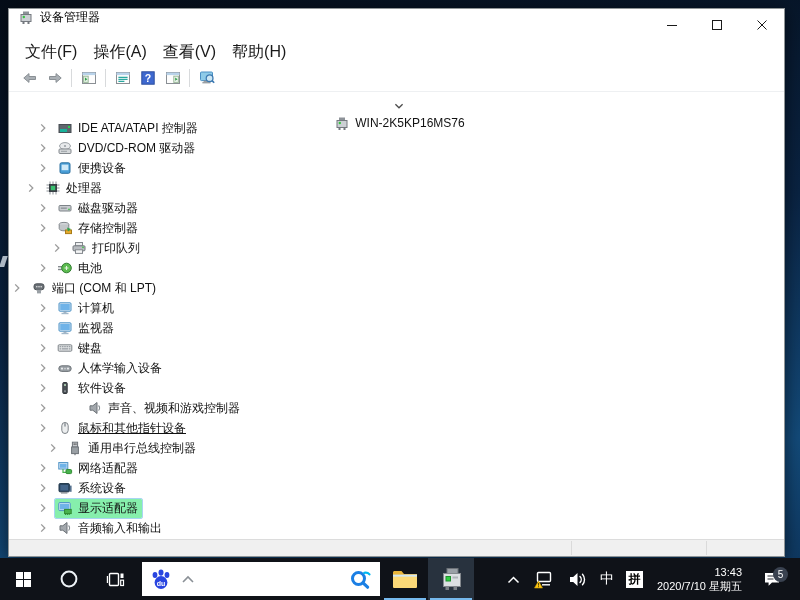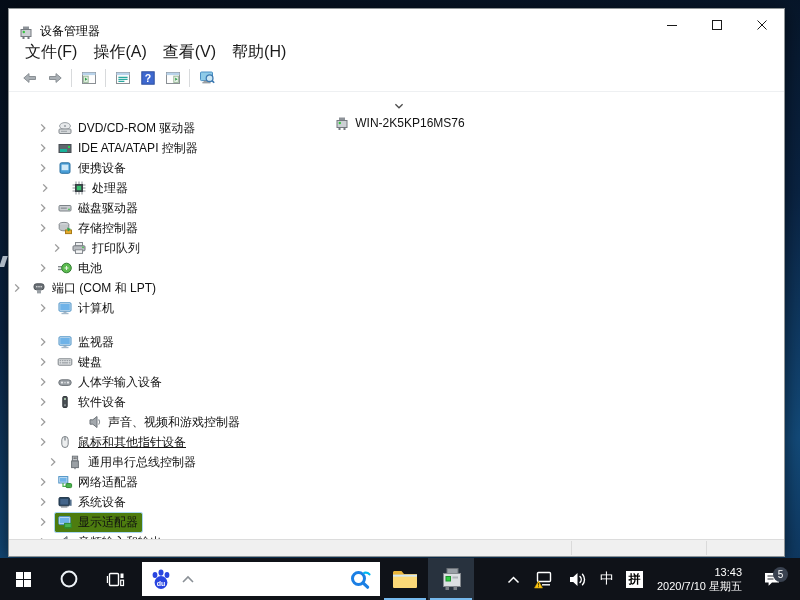--- a/index.html
+++ b/index.html
@@ -4,34 +4,34 @@
 <style>
   html,body{margin:0;padding:0}
   body{width:800px;height:600px;overflow:hidden;position:relative;
        font-family:"Liberation Sans","DejaVu Sans",sans-serif;
        background:linear-gradient(170deg,#050d18 0%,#0a2342 45%,#134a79 78%,#0d3258 100%)}
   svg{display:block}
   
   .window{position:absolute;left:8px;top:8px;width:777px;height:549px;background:#fff;
           border:1px solid #8f9496;box-shadow:0 3px 16px rgba(0,0,0,.55);
           display:flex;flex-direction:column;box-sizing:border-box}
-  .titlebar{height:31px;flex:0 0 31px;display:flex;align-items:flex-end;padding-left:9px}
+  .titlebar{height:31px;flex:0 0 31px;display:flex;align-items:flex-start;padding-left:9px}
   .title-text{font-size:12px;color:#000;margin-left:6px}
   .win-controls{margin-left:auto;display:flex;height:100%}
   .ctrl{width:45px;height:100%;display:flex;align-items:center;justify-content:center;cursor:default}
   .menubar{height:24px;flex:0 0 24px;display:flex;align-items:center;padding-left:8px;font-size:16px;color:#1a1a1a}
   .menu-item{padding:3px 8px}
   .toolbar{height:27px;flex:0 0 27px;display:flex;align-items:center;padding-left:8px;border-bottom:1px solid #eef0f2}
   .tb-btn{width:25px;height:23px;display:flex;align-items:center;justify-content:center}
   .tb-sep{width:1px;height:18px;background:#d8dadc;margin:0 4px}
   .tree{flex:1 1 auto;overflow:hidden;padding-top:6px;background:#fff}
   .tree-row{height:20px;display:flex;align-items:center;font-size:12px;color:#111;white-space:nowrap}
   .chev{width:16px;height:16px;margin-right:4px;display:flex;align-items:center;justify-content:center;flex:0 0 16px}
   .sel-wrap{display:flex;align-items:center;padding:1px 4px 1px 2px;border-radius:1px}
-  .tree-row.selected .sel-wrap{background:#4d7c0f;outline:1px solid #a8d5f2}
+  .tree-row.selected .sel-wrap{background:#86efac;outline:1px solid #a8d5f2}
   .row-ic{width:16px;height:16px;margin-right:5px}
   .statusbar{flex:0 0 16px;background:#f0f0f0;border-top:1px solid #dcdcdc;position:relative}
   .sb-sep{position:absolute;top:1px;bottom:1px;width:1px;background:#dadada}
   
   .desk-art{position:absolute;left:1px;top:256px;width:5px;height:11px;background:#c9d4dd;opacity:.85;transform:skewX(-18deg)}
   
   .taskbar{position:absolute;left:0;top:558px;width:800px;height:42px;background:#0f1218;display:flex;align-items:stretch}
   .tb-cell{width:46px;display:flex;align-items:center;justify-content:center;flex:0 0 46px}
   .search{width:238px;flex:0 0 238px;margin:4px 2px 4px 4px;background:#fff;display:flex;align-items:center;padding:0 8px;box-sizing:border-box}
   .search .grow{flex:1}
@@ -185,63 +185,63 @@
       </div>
       <div class="tree-row" style="padding-left: 26px;">
         <span class="chev">
           <svg width="16" height="16" viewBox="0 0 16 16">
             <path d="M6.2 4.4L9.8 8l-3.6 3.6" fill="none" stroke="#9b9b9b" stroke-width="1.3"></path>
           </svg>
         </span>
         <span class="sel-wrap">
           <span class="row-ic">
             <svg width="16" height="16" viewBox="0 0 16 16">
+              <rect x="2" y="4.5" width="12" height="8" fill="#5f666d" stroke="#474d53"></rect>
+              <rect x="3" y="9" width="7" height="3" fill="#19b29a"></rect>
+              <rect x="11" y="6" width="2" height="2" fill="#2bd14e"></rect>
+            </svg>
+          </span>
+          <span class="row-label">IDE ATA/ATAPI 控制器</span>
+        </span>
+      </div>
+      <div class="tree-row" style="padding-left: 26px;">
+        <span class="chev">
+          <svg width="16" height="16" viewBox="0 0 16 16">
+            <path d="M6.2 4.4L9.8 8l-3.6 3.6" fill="none" stroke="#9b9b9b" stroke-width="1.3"></path>
+          </svg>
+        </span>
+        <span class="sel-wrap">
+          <span class="row-ic">
+            <svg width="16" height="16" viewBox="0 0 16 16">
               <ellipse cx="8" cy="6" rx="5.4" ry="3.4" fill="#e8eaec" stroke="#9aa0a5"></ellipse>
               <circle cx="8" cy="6" r="1.1" fill="#9aa0a5"></circle>
               <rect x="2" y="9" width="12" height="4.5" rx="1" fill="#d5d8da" stroke="#84898e"></rect>
               <rect x="4" y="10.8" width="6" height="1" fill="#9aa0a5"></rect>
             </svg>
           </span>
           <span class="row-label">DVD/CD-ROM 驱动器</span>
         </span>
       </div>
       <div class="tree-row" style="padding-left: 26px;">
         <span class="chev">
           <svg width="16" height="16" viewBox="0 0 16 16">
             <path d="M6.2 4.4L9.8 8l-3.6 3.6" fill="none" stroke="#9b9b9b" stroke-width="1.3"></path>
           </svg>
         </span>
         <span class="sel-wrap">
           <span class="row-ic">
             <svg width="16" height="16" viewBox="0 0 16 16">
-              <rect x="2" y="4.5" width="12" height="8" fill="#5f666d" stroke="#474d53"></rect>
-              <rect x="3" y="9" width="7" height="3" fill="#19b29a"></rect>
-              <rect x="11" y="6" width="2" height="2" fill="#2bd14e"></rect>
-            </svg>
-          </span>
-          <span class="row-label">IDE ATA/ATAPI 控制器</span>
-        </span>
-      </div>
-      <div class="tree-row" style="padding-left: 26px;">
-        <span class="chev">
-          <svg width="16" height="16" viewBox="0 0 16 16">
-            <path d="M6.2 4.4L9.8 8l-3.6 3.6" fill="none" stroke="#9b9b9b" stroke-width="1.3"></path>
-          </svg>
-        </span>
-        <span class="sel-wrap">
-          <span class="row-ic">
-            <svg width="16" height="16" viewBox="0 0 16 16">
               <rect x="3" y="2.8" width="10" height="10.5" rx="1.5" fill="#4a9fd8" stroke="#2a6f9f"></rect>
               <rect x="4.6" y="4.6" width="6.8" height="5.6" fill="#cfe9f8"></rect>
             </svg>
           </span>
           <span class="row-label">便携设备</span>
         </span>
       </div>
-      <div class="tree-row" style="padding-left: 28px; gap: 12px;">
+      <div class="tree-row" style="padding-left: 14px;">
         <span class="chev">
           <svg width="16" height="16" viewBox="0 0 16 16">
             <path d="M6.2 4.4L9.8 8l-3.6 3.6" fill="none" stroke="#9b9b9b" stroke-width="1.3"></path>
           </svg>
         </span>
         <span class="sel-wrap">
           <span class="row-ic">
             <svg width="16" height="16" viewBox="0 0 16 16">
               <g stroke="#8a9095" stroke-width="1">
                 <path d="M5 1.5v3M8 1.5v3M11 1.5v3M5 11.5v3M8 11.5v3M11 11.5v3M1.5 5h3M1.5 8h3M1.5 11h3M11.5 5h3M11.5 8h3M11.5 11h3"></path>
@@ -356,21 +356,21 @@
             <svg width="16" height="16" viewBox="0 0 16 16">
               <rect x="2" y="2.8" width="12" height="8.4" rx="1" fill="#d7e9f8" stroke="#4a90c4"></rect>
               <rect x="3.2" y="4" width="9.6" height="6" fill="#6fb3e8"></rect>
               <rect x="6.5" y="11.2" width="3" height="1.6" fill="#8aa6bd"></rect>
               <rect x="4.5" y="12.8" width="7" height="1.4" fill="#a3b8c9"></rect>
             </svg>
           </span>
           <span class="row-label">计算机</span>
         </span>
       </div>
-      <div class="tree-row" style="padding-left: 26px; margin-top: 14px;">
+      <div class="tree-row" style="padding-left: 26px;">
         <span class="chev">
           <svg width="16" height="16" viewBox="0 0 16 16">
             <path d="M6.2 4.4L9.8 8l-3.6 3.6" fill="none" stroke="#9b9b9b" stroke-width="1.3"></path>
           </svg>
         </span>
         <span class="sel-wrap">
           <span class="row-ic">
             <svg width="16" height="16" viewBox="0 0 16 16">
               <rect x="2" y="2.8" width="12" height="8.4" rx="1" fill="#d7e9f8" stroke="#4a90c4"></rect>
               <rect x="3.2" y="4" width="9.6" height="6" fill="#6fb3e8"></rect>

